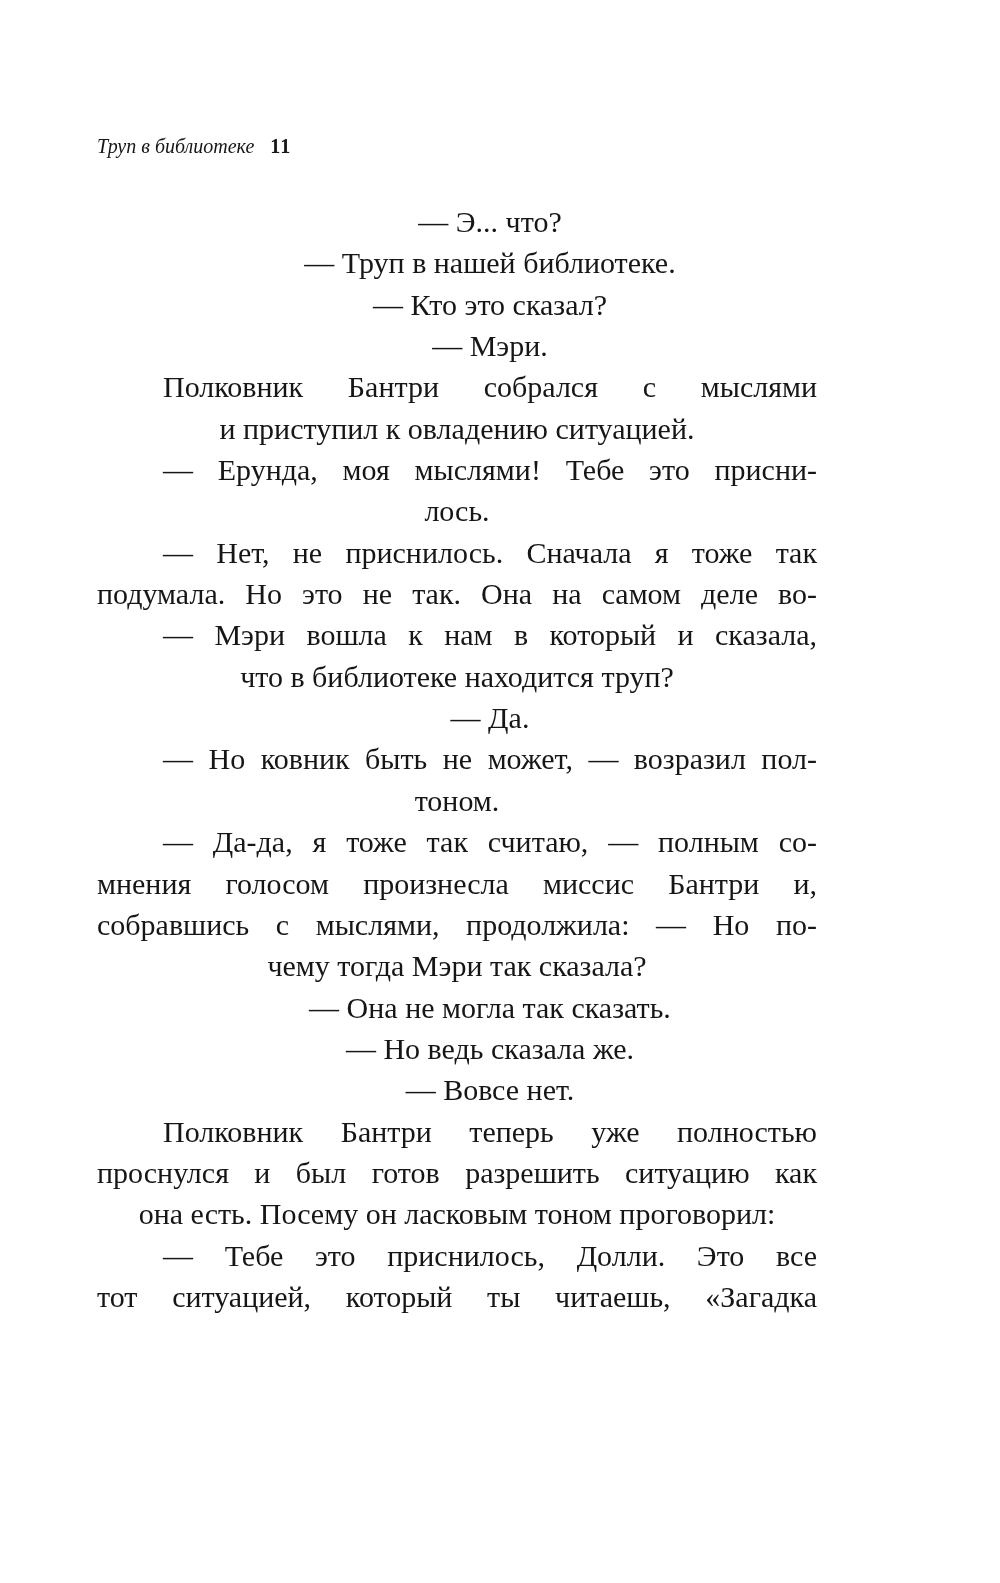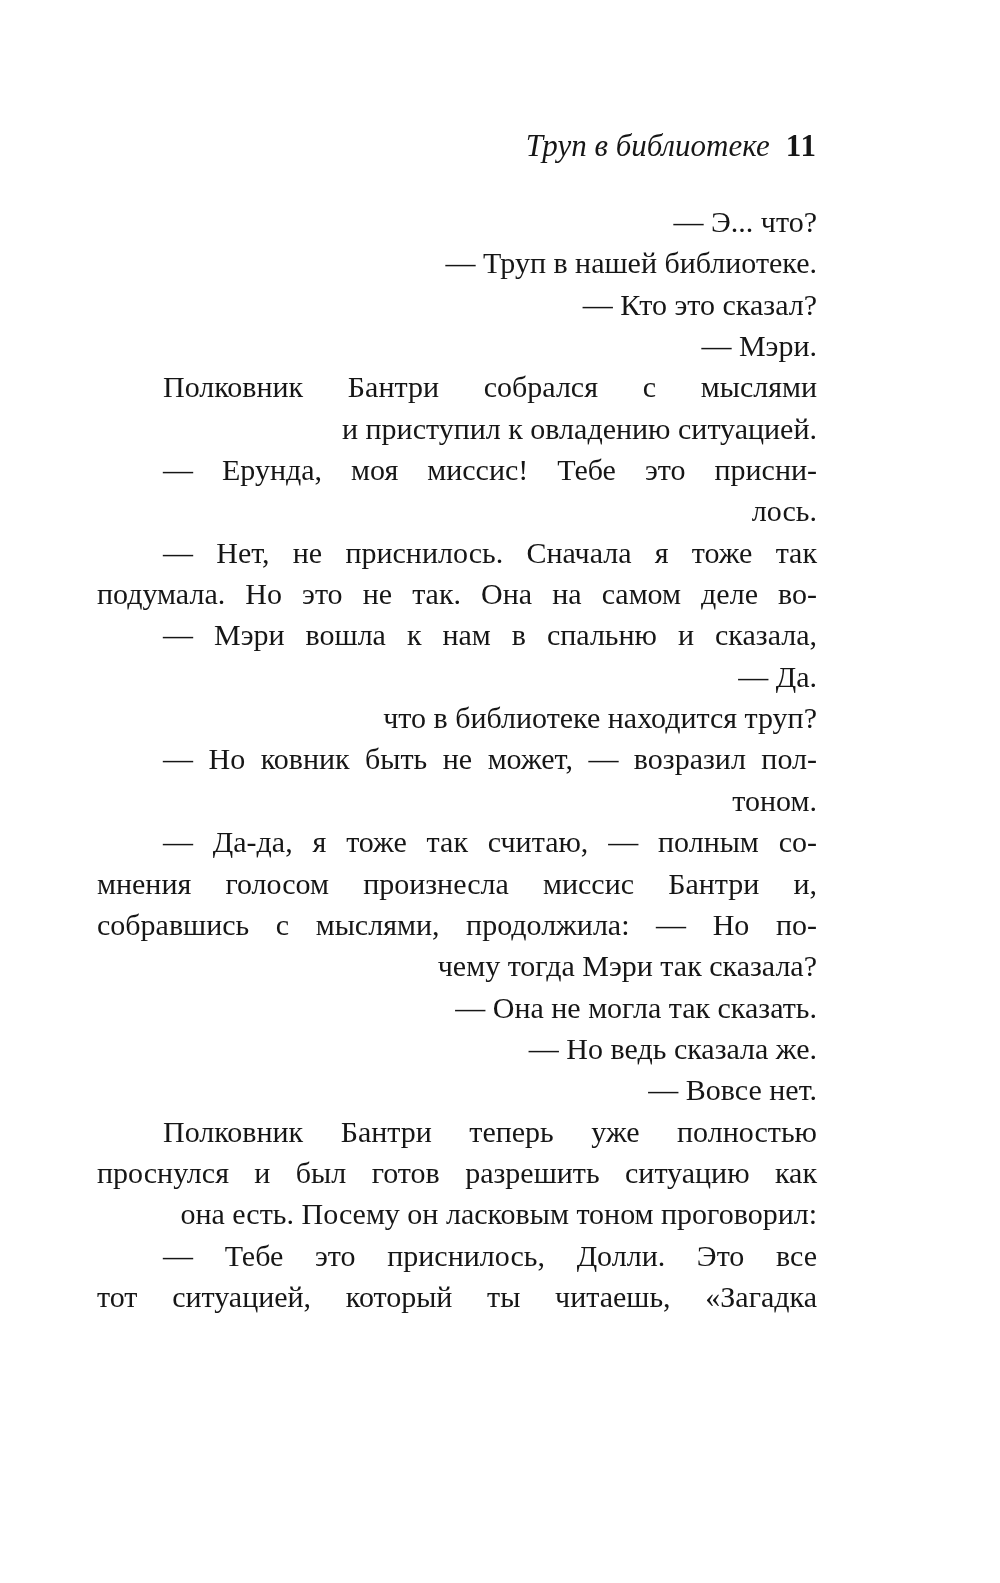--- a/index.html
+++ b/index.html
@@ -13,22 +13,21 @@
     background: #ffffff;
     overflow: hidden;
     font-family: "Liberation Serif", "DejaVu Serif", serif;
     color: #161616;
   }
   .running-head {
     position: absolute;
     left: 97px;
     top: 129px;
     width: 720px;
-    text-align: right;
-    font-size: 31px;
+    font-size: 20px;
     line-height: 34px;
     white-space: nowrap;
   }
   .rh-title {
     font-style: italic;
   }
   .rh-num {
     font-style: normal;
     font-weight: 700;
     margin-left: 16px;
@@ -37,21 +36,21 @@
   .page-text {
     position: absolute;
     left: 97px;
     top: 201px;
     width: 720px;
     font-size: 30px;
     line-height: 41.35px;
   }
   .line {
     white-space: normal;
-    text-align: right;
+    text-align: center;
   }
   .line.indent {
     padding-left: 66px;
   }
   .line.justify {
     text-align: justify;
     text-align-last: justify;
     text-justify: inter-word;
     font-family: Liberation Serif, serif;
   }
@@ -63,27 +62,27 @@
   <div class="running-head">
     <span class="rh-title">Труп в библиотеке</span><span class="rh-num">11</span>
   </div>
   <div class="page-text">
       <div class="line indent">— Э... что?</div>
       <div class="line indent">— Труп в нашей библиотеке.</div>
       <div class="line indent">— Кто это сказал?</div>
       <div class="line indent">— Мэри.</div>
       <div class="line indent justify">Полковник Бантри собрался с мыслями</div>
       <div class="line">и приступил к овладению ситуацией.</div>
-      <div class="line indent justify">— Ерунда, моя миссис! Тебе это присни-</div>
+      <div class="line indent justify">— Ерунда, моя мыслями! Тебе это присни-</div>
       <div class="line">лось.</div>
       <div class="line indent justify">— Нет, не приснилось. Сначала я тоже так</div>
       <div class="line justify">подумала. Но это не так. Она на самом деле во-</div>
-      <div class="line indent justify">— Мэри вошла к нам в спальню и сказала,</div>
+      <div class="line indent justify">— Мэри вошла к нам в который и сказала,</div>
+      <div class="line">что в библиотеке находится труп?</div>
       <div class="line indent">— Да.</div>
-      <div class="line">что в библиотеке находится труп?</div>
       <div class="line indent justify">— Но ковник быть не может, — возразил пол-</div>
       <div class="line">тоном.</div>
       <div class="line indent justify">— Да-да, я тоже так считаю, — полным со-</div>
       <div class="line justify">мнения голосом произнесла миссис Бантри и,</div>
       <div class="line justify">собравшись с мыслями, продолжила: — Но по-</div>
       <div class="line">чему тогда Мэри так сказала?</div>
       <div class="line indent">— Она не могла так сказать.</div>
       <div class="line indent">— Но ведь сказала же.</div>
       <div class="line indent">— Вовсе нет.</div>
       <div class="line indent justify">Полковник Бантри теперь уже полностью</div>

